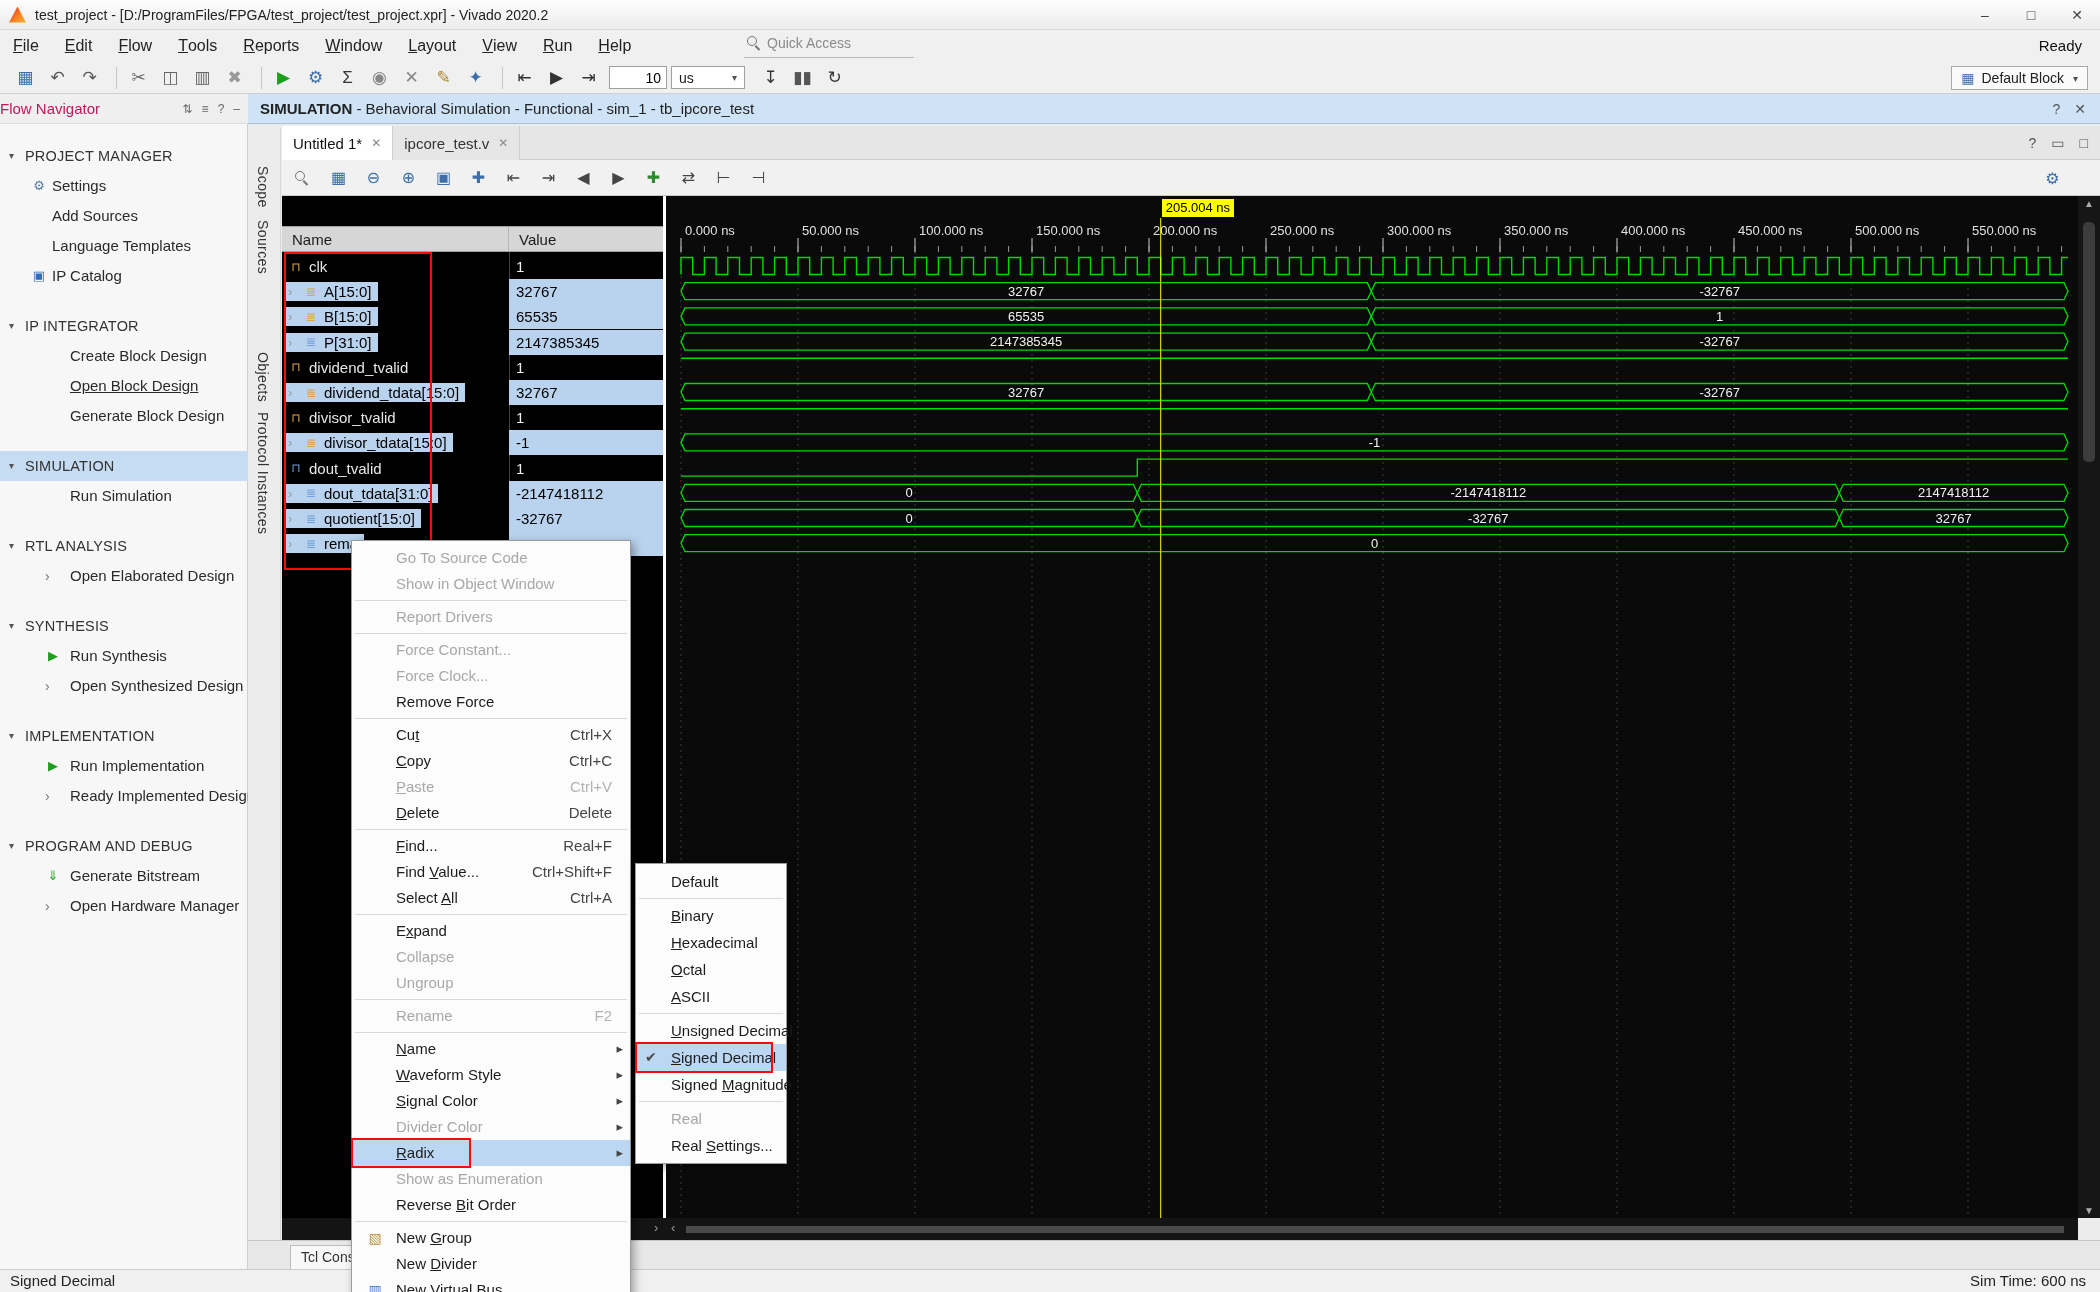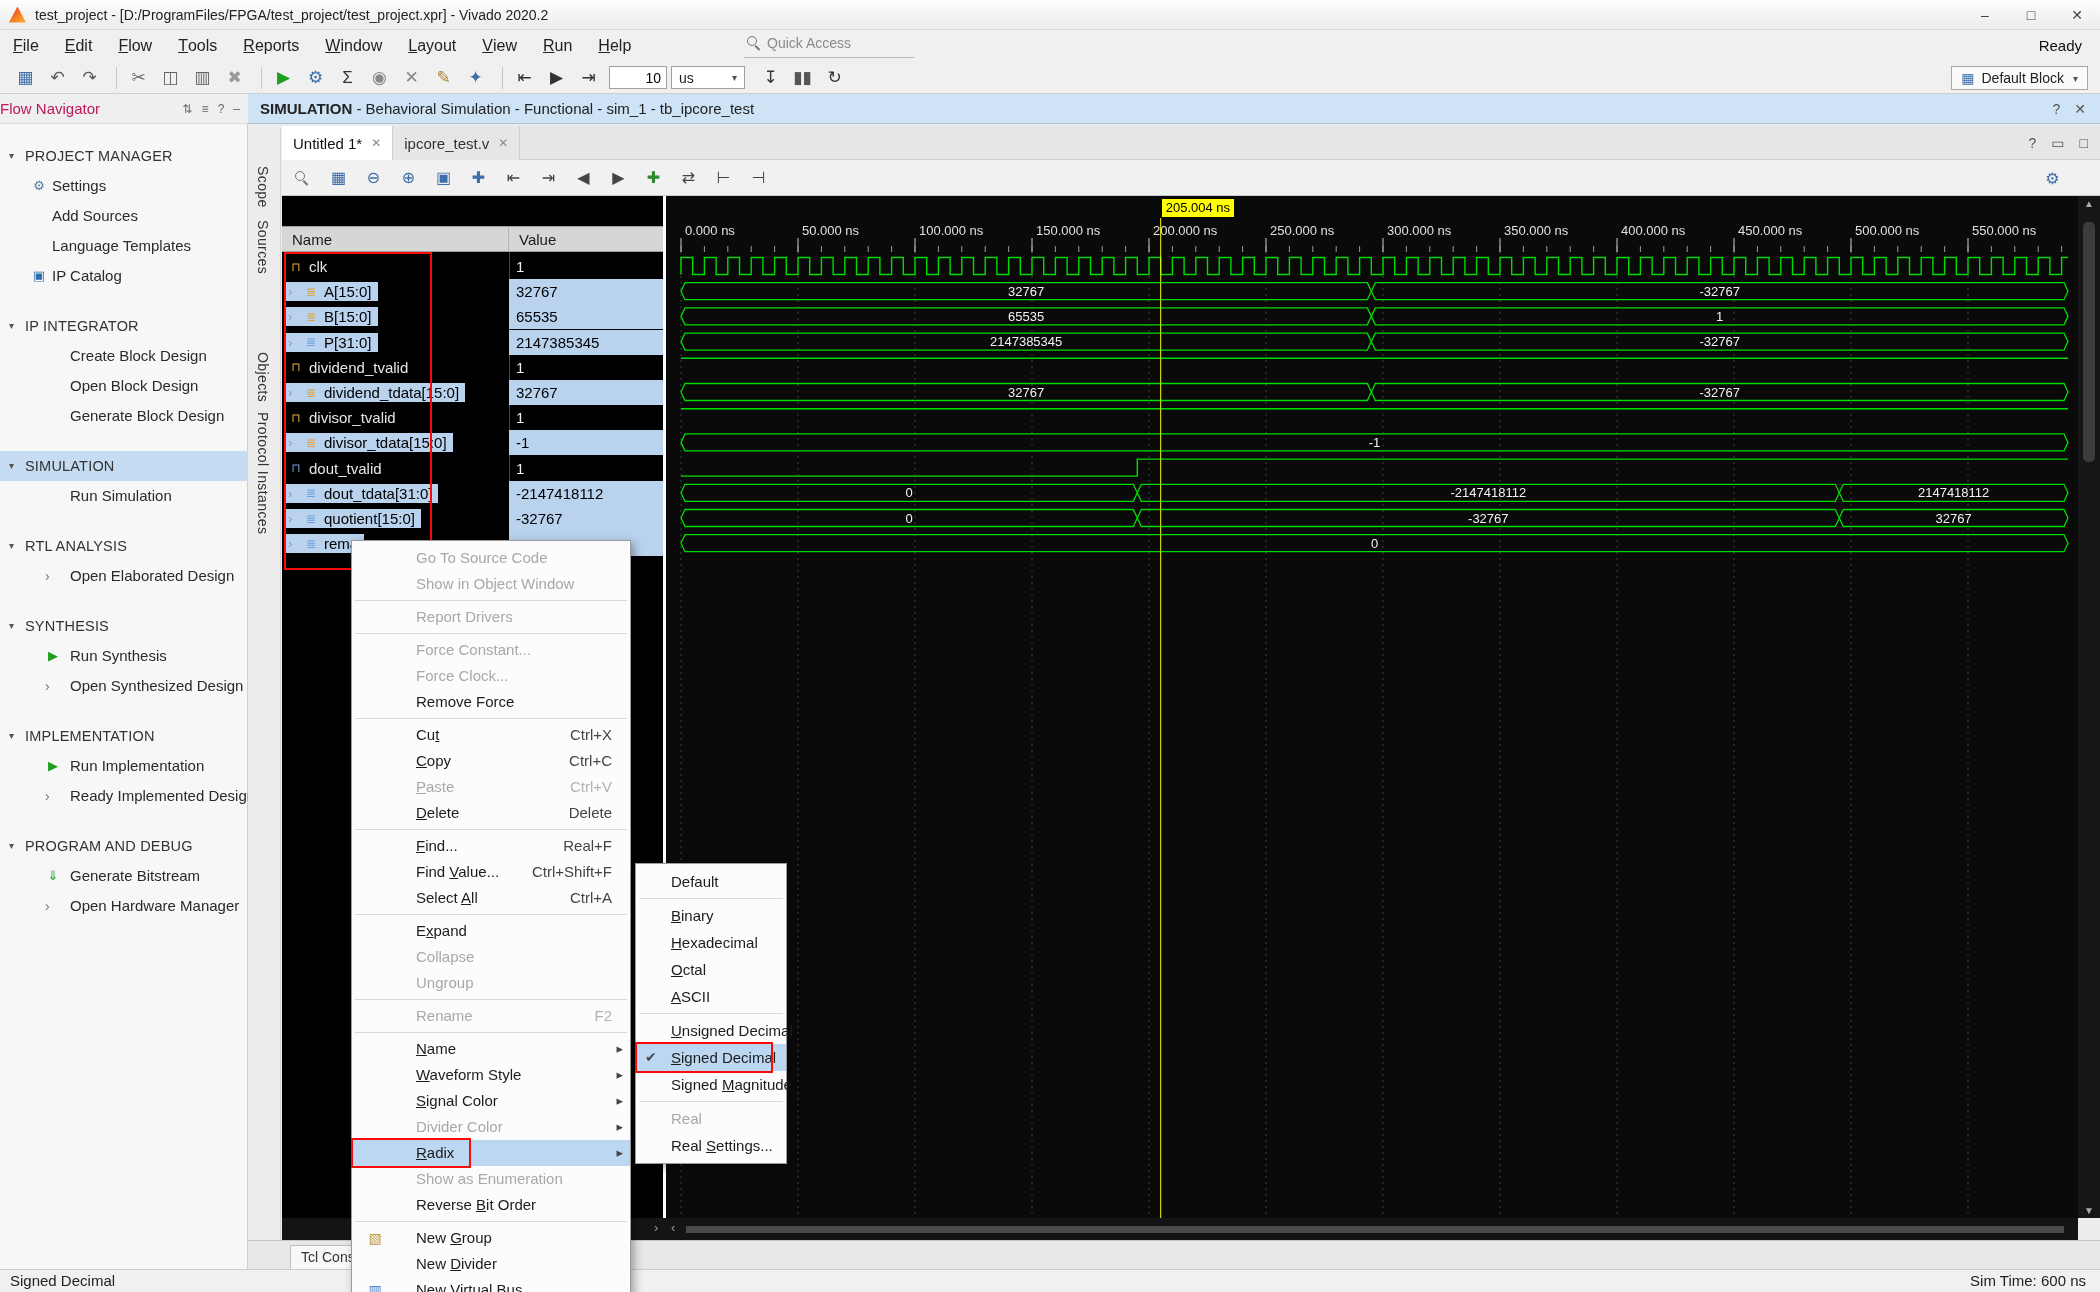--- a/index.html
+++ b/index.html
@@ -90,21 +90,21 @@
 #statusbar{position:absolute;left:0;top:1269px;width:2100px;height:23px;background:#f0f0f0;border-top:1px solid #cccccc;font-size:15px}
 #status-left{position:absolute;left:10px;top:2px;color:#222}
 #status-right{position:absolute;right:14px;top:2px;color:#222}
 
 #redbox-names{position:absolute;left:284px;top:252px;width:148px;height:318px;border:2px solid #fb0a0a;z-index:60;pointer-events:none}
 .redbox-row{position:absolute;left:-1px;top:-2px;border:2px solid #fb0a0a;pointer-events:none;z-index:20}
 
 .ctxmenu{position:absolute;background:#fcfcfc;border:1px solid #9b9b9b;box-shadow:3px 3px 9px rgba(0,0,0,.35);padding:4px 0}
 #context-menu{left:351px;top:540px;width:280px;z-index:100}
 #radix-menu{left:635px;top:863px;width:152px;z-index:110}
-.cm-item{position:relative;height:26px;line-height:26px;padding-left:64px;font-size:15px;color:#1c1c1c;white-space:nowrap}
+.cm-item{position:relative;height:26px;line-height:26px;padding-left:44px;font-size:15px;color:#1c1c1c;white-space:nowrap}
 #radix-menu .cm-item{height:27px;line-height:27px;padding-left:35px}
 .cm-item.disabled{color:#a8a8a8}
 .cm-item.hl{background:#bcd7f2}
 .cm-sep{height:7px;position:relative}
 .cm-sep:after{content:"";position:absolute;left:3px;right:3px;top:3px;border-top:1px solid #d9d9d9}
 .cm-icon{position:absolute;left:10px;width:26px;text-align:center;font-size:14px}
 .cm-check{position:absolute;left:9px;width:22px;color:#4a4a4a;font-size:14px}
 .cm-short{position:absolute;right:18px;color:#454545}
 .cm-item.disabled .cm-short{color:#b2b2b2}
 .cm-arrow{position:absolute;right:7px;color:#444;font-size:13px}
@@ -214,21 +214,21 @@
           <span class="fn-item-label" style="left: 52px;">IP Catalog</span>
         </div>
         <div class="fn-sec" style="top: 217px;">
           <span class="fn-chev">▾</span>
           <span class="fn-sec-label">IP INTEGRATOR</span>
         </div>
         <div class="fn-item" style="top: 247px;">
           <span class="fn-item-label" style="left: 70px;">Create Block Design</span>
         </div>
         <div class="fn-item" style="top: 277px;">
-          <span class="fn-item-label" style="left: 70px;">Open Block Design</span>
+          <span class="fn-item-label" style="left: 70px; text-decoration: underline;">Open Block Design</span>
         </div>
         <div class="fn-item" style="top: 307px;">
           <span class="fn-item-label" style="left: 70px;">Generate Block Design</span>
         </div>
         <div class="fn-sec fn-sel" style="top: 357px;">
           <span class="fn-chev">▾</span>
           <span class="fn-sec-label">SIMULATION</span>
         </div>
         <div class="fn-item" style="top: 387px;">
           <span class="fn-item-label" style="left: 70px;">Run Simulation</span>

